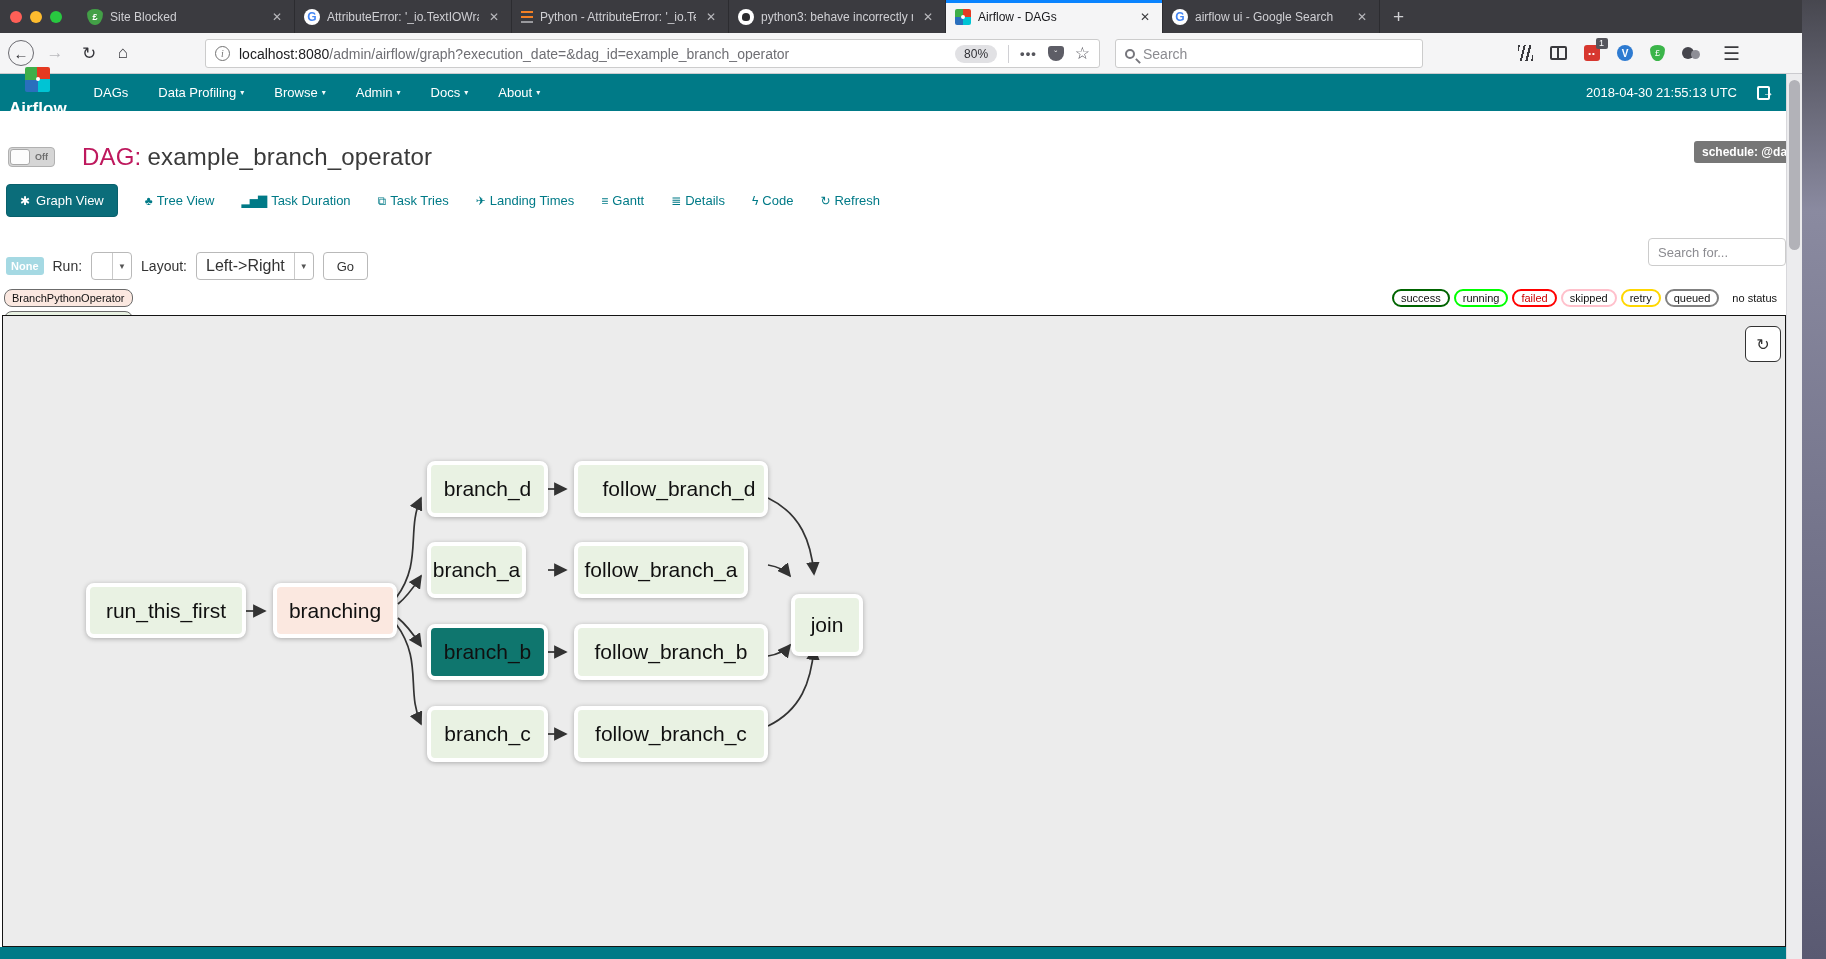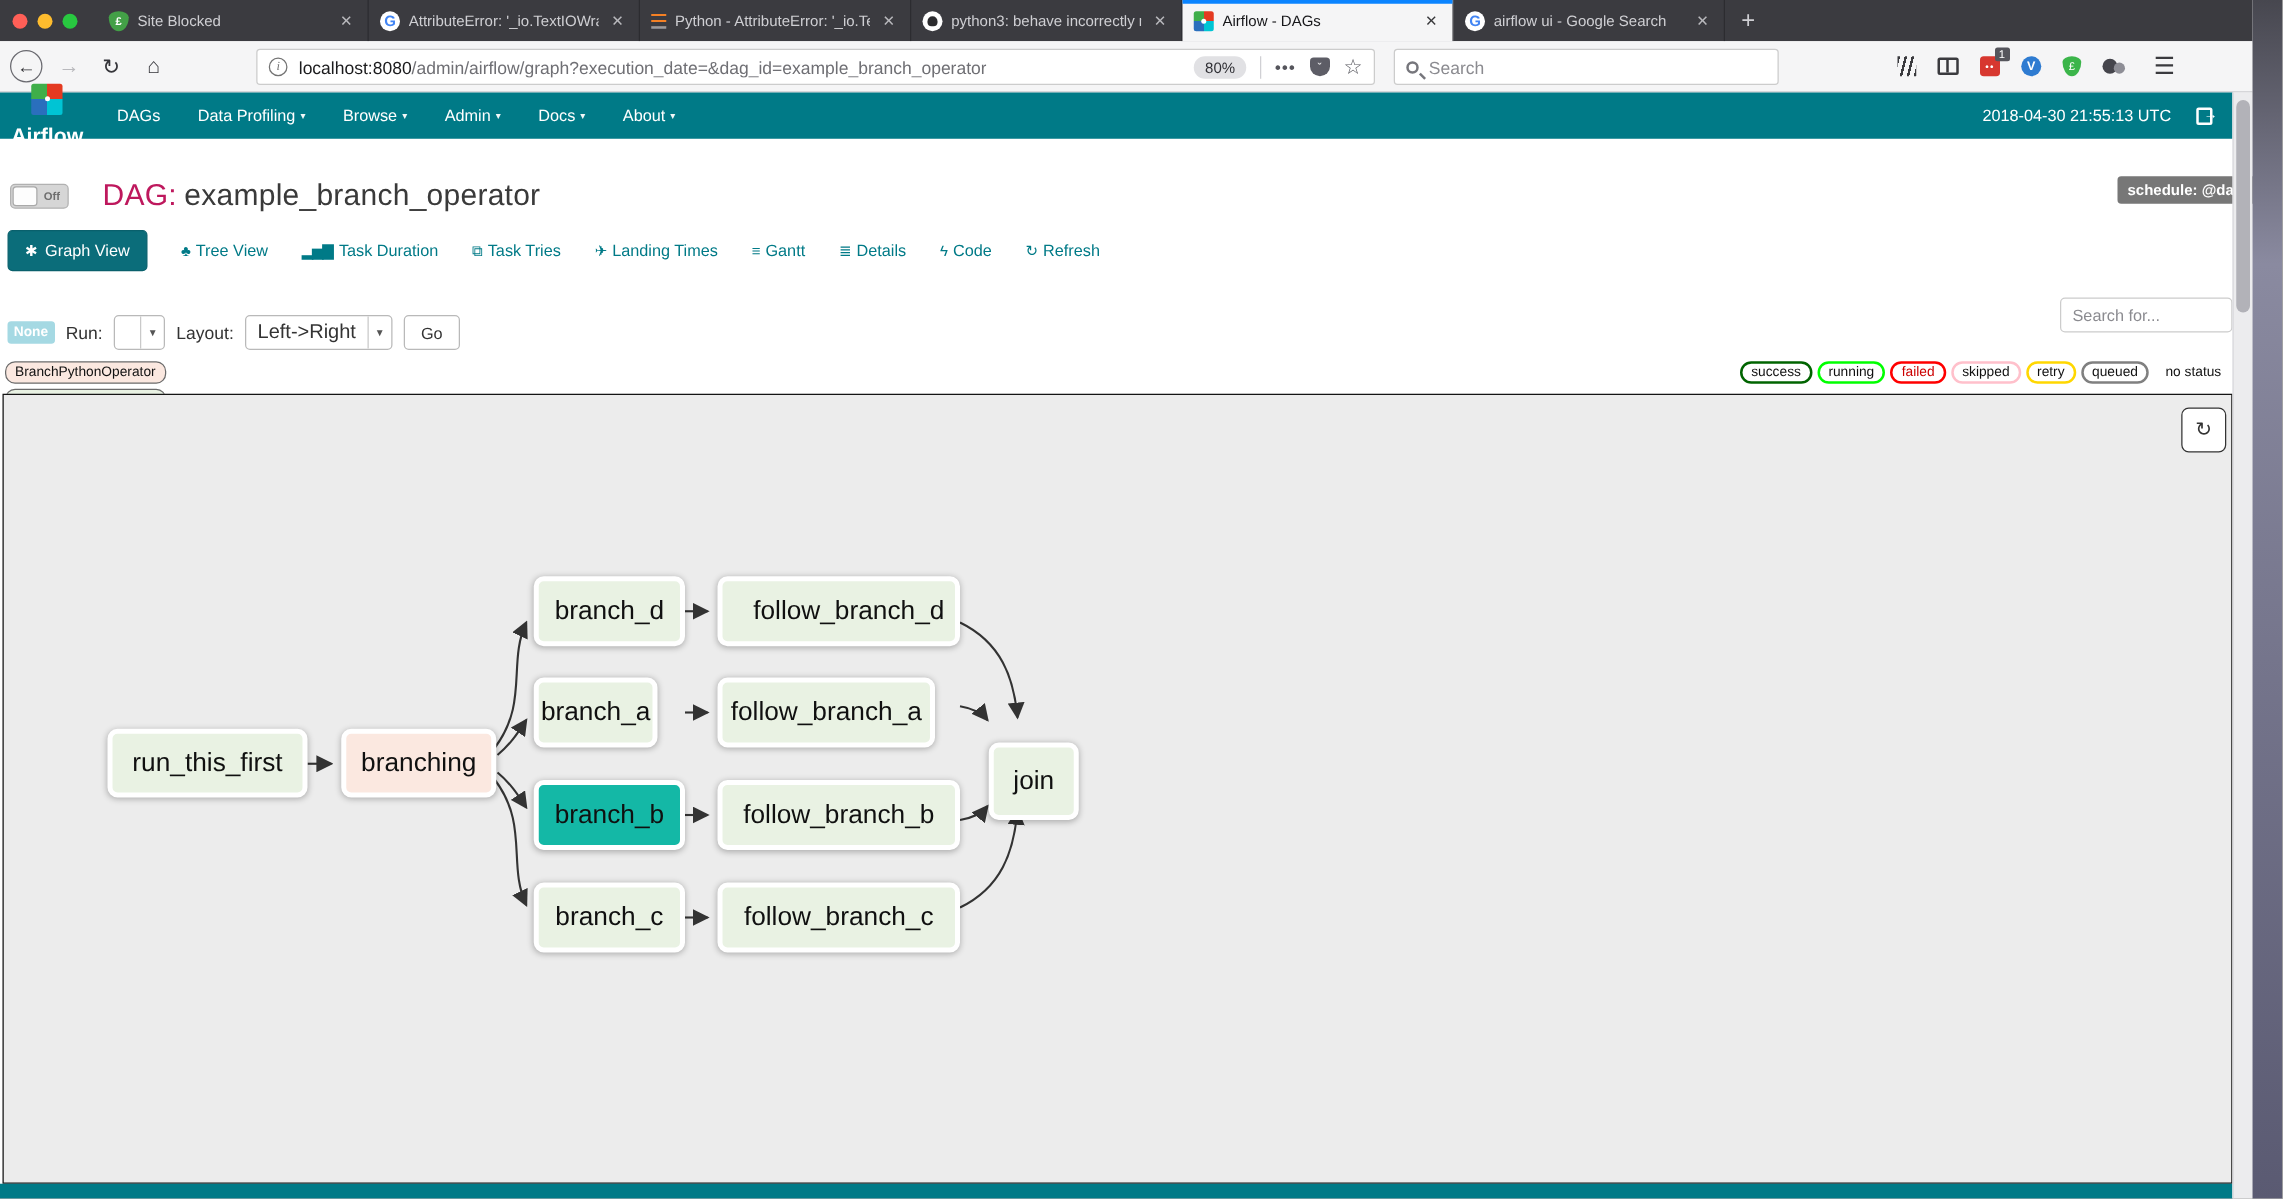--- a/index.html
+++ b/index.html
@@ -380,21 +380,21 @@
           <path d="M765,410 C798,394 808,366 811,332" class="edge" marker-end="url(#arrow)"></path>
         </g>
     </svg>
     <div>
         <div class="gnode" style="left: 83px; top: 267px; width: 160px; height: 55px; background: rgb(233, 242, 227);">run_this_first</div>
         <div class="gnode" style="left: 270px; top: 267px; width: 124px; height: 55px; background: rgb(251, 232, 224);">branching</div>
         <div class="gnode" style="left: 424px; top: 145px; width: 121px; height: 56px; background: rgb(233, 242, 227);">branch_d</div>
         <div class="gnode" style="left: 571px; top: 145px; width: 194px; height: 56px; background: rgb(233, 242, 227); padding-left: 16px;">follow_branch_d</div>
         <div class="gnode" style="left: 424px; top: 226px; width: 99px; height: 56px; background: rgb(233, 242, 227);">branch_a</div>
         <div class="gnode" style="left: 571px; top: 226px; width: 174px; height: 56px; background: rgb(233, 242, 227);">follow_branch_a</div>
-        <div class="gnode" style="left: 424px; top: 308px; width: 121px; height: 56px; background: #14b8a6;">branch_b</div>
+        <div class="gnode" style="left: 424px; top: 308px; width: 121px; height: 56px; background: #0f766e;">branch_b</div>
         <div class="gnode" style="left: 571px; top: 308px; width: 194px; height: 56px; background: rgb(233, 242, 227);">follow_branch_b</div>
         <div class="gnode" style="left: 424px; top: 390px; width: 121px; height: 56px; background: rgb(233, 242, 227);">branch_c</div>
         <div class="gnode" style="left: 571px; top: 390px; width: 194px; height: 56px; background: rgb(233, 242, 227);">follow_branch_c</div>
         <div class="gnode" style="left: 788px; top: 267px; width: 72px; height: 62px; background: rgb(233, 242, 227); margin-top: 11px;">join</div>
       </div>
     <div class="graph-refresh">↻</div>
   </div>
 
   <div class="footer-strip"></div>
 

